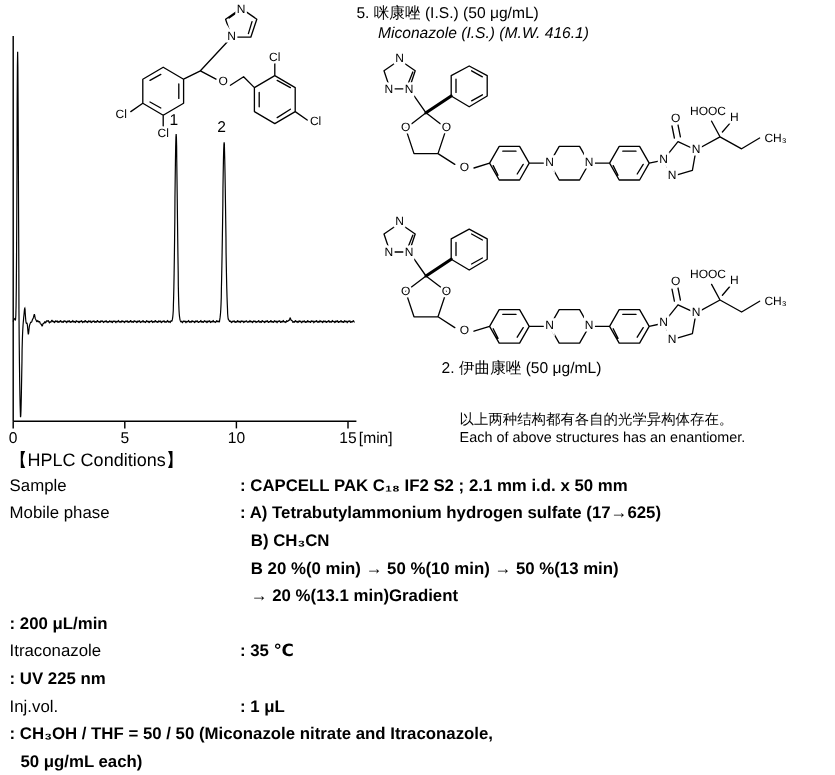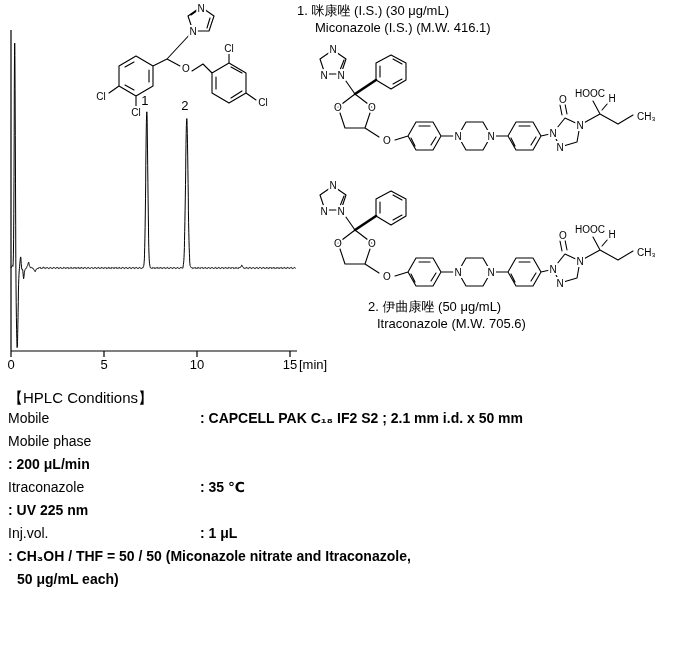--- a/index.html
+++ b/index.html
@@ -22,27 +22,27 @@
   .struct text {
     font:10px "Liberation Sans","DejaVu Sans",sans-serif; fill:#000;
     text-anchor:middle; dominant-baseline:central;
     paint-order:stroke fill; stroke:#fff; stroke-width:4px;
   }
   .struct text.astart { text-anchor:start; }
 
   
   .cap { position:absolute; font-size:13px; line-height:17px; white-space:nowrap; }
   .cap1 { left:297px; top:2px; }
-  .cap1 .l2 { padding-left:18px; }
+  .cap1 .l2 { padding-left:18px;font-style:italic; }
   .cap2 { left:368px; top:298px; }
   .cap2 .l2 { padding-left:9px; }
   .note { position:absolute; left:383px; top:342px; font-size:12px; line-height:15px; white-space:nowrap; }
 
   
-  .conditions { position:absolute; left:8px; top:374px; width:684px;margin-top:14px; }
+  .conditions { position:absolute; left:8px; top:374px; width:684px; }
   .cond-title { font-size:15px; line-height:19px; }
   .cond-row { display:flex; }
   .cond-label { width:192px; flex:none; font-size:14px; line-height:23px; }
   .cond-value { font-size:14px; line-height:23px;font-weight:bold; }
   .cond-value .cont { padding-left:9px; }
 </style>
 </head>
 <body>
 
 <div style="position:absolute;inset:0;">
@@ -126,42 +126,51 @@
       <text x="309" y="62">H</text>
       <text x="334" y="80" class="astart">CH₃</text>
     </g>
   </svg>
 
   <svg class="layer struct" style="left:303px;top:172px" width="385" height="132" viewBox="0 0 385 132">
     <use href="#itraSym"></use>
   </svg>
 
   <div class="cap cap1">
-    <div class="l1">1. 咪康唑 (I.S.) (30 μg/mL)</div>
+    <div class="l1">5. 咪康唑 (I.S.) (50 μg/mL)</div>
     <div class="l2">Miconazole (I.S.) (M.W. 416.1)</div>
   </div>
 
   <div class="cap cap2">
     <div class="l1">2. 伊曲康唑 (50 μg/mL)</div>
-    <div class="l2">Itraconazole (M.W. 705.6)</div>
-  </div>
-
+  </div>
+
+  <div class="note">
+    <div>以上两种结构都有各自的光学异构体存在。</div>
+    <div>Each of above structures has an enantiomer.</div>
+  </div>
 
   <div class="conditions">
     <div class="cond-title">【HPLC Conditions】</div>
 
     <div class="cond-row">
-      <div class="cond-label">Mobile</div>
+      <div class="cond-label">Sample</div>
       <div class="cond-value">
         <div>: CAPCELL PAK C₁₈ IF2 S2 ; 2.1 mm i.d. x 50 mm</div>
       </div>
     </div>
 
     <div class="cond-row">
       <div class="cond-label">Mobile phase</div>
+      <div class="cond-value">
+        <div>: A) Tetrabutylammonium hydrogen sulfate (17→625)</div>
+        <div class="cont">B) CH₃CN</div>
+        <div class="cont">B 20 %(0 min) → 50 %(10 min) → 50 %(13 min)</div>
+        <div class="cont">→ 20 %(13.1 min)Gradient</div>
+      </div>
     </div>
 
     <div class="cond-row">
       <div class="cond-value">
         <div>: 200 μL/min</div>
       </div>
     </div>
 
     <div class="cond-row">
       <div class="cond-label">Itraconazole</div>

